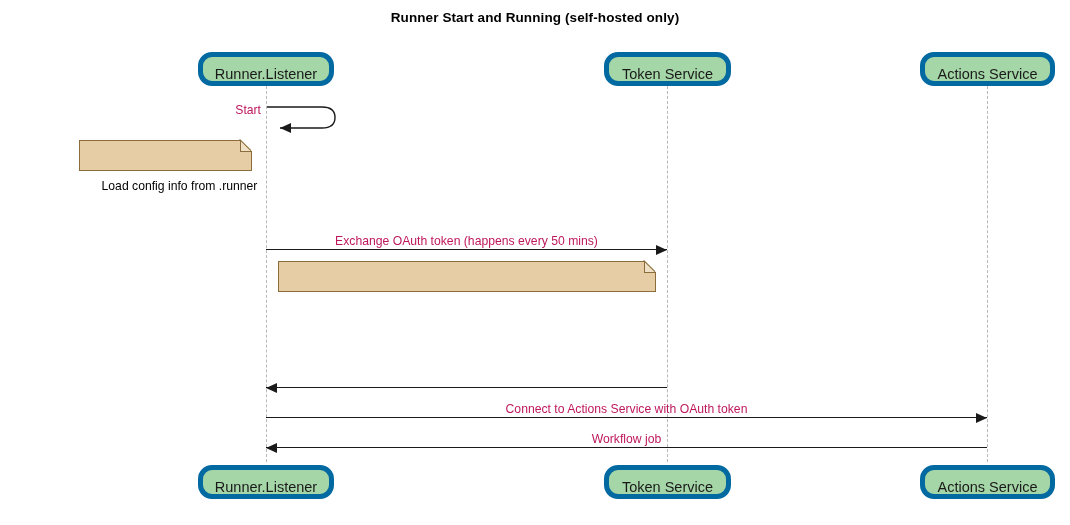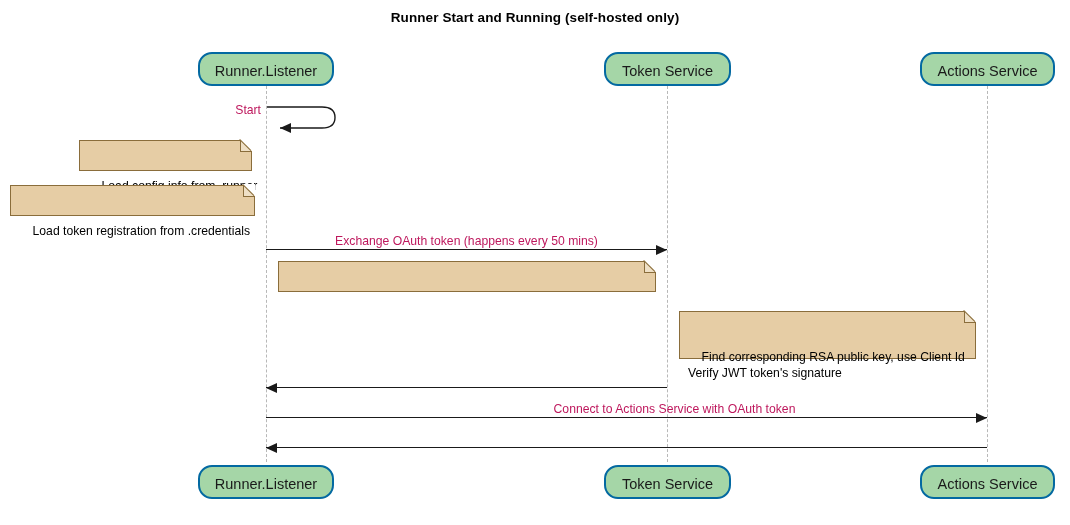--- a/index.html
+++ b/index.html
@@ -37,21 +37,21 @@
   .lifeline {
     position: absolute;
     width: 0;
     border-left: 1px dashed #b8b8b8;
   }
 
   
   .participant {
     position: absolute;
     background: #a5d6a7;
-    border: 2px solid #0369a1;
+    border: 5px solid #0369a1;
     border-radius: 14px;
     height: 34px;
     line-height: 34px;
     text-align: center;
     font-size: 14.5px;
     color: #1a1a1a;
     box-sizing: border-box;
     white-space: nowrap;
   }
 
@@ -174,42 +174,34 @@
       <path d="M 1 3 L 56 3 Q 69 3 69 13.5 Q 69 24 56 24 L 14 24" fill="none" stroke="#1a1a1a" stroke-width="1.4"></path>
       <path d="M 14 24 L 25 19 L 25 29 Z" fill="#1a1a1a"></path>
     </svg>
   </div>
 
   <div class="note" style="left:79px; top:140px; width:173px; height:31px;">
     <span class="fold"></span>
     <span>Load config info from .runner</span>
   </div>
 
-  <div class="note" style="left:10px; top:185px; width:245px; height:31px;">
-    <span class="fold"></span>
-    <span>Load token registration from .credentials</span>
-  </div>
 
   <div class="msg-label" style="left:266px; top:234px; width:401px;">Exchange OAuth token (happens every 50 mins)</div>
   <div class="msg-line" style="left:266px; top:249px; width:401px;"></div>
   <div class="arrow-head right" style="left:656px; top:244.5px;"></div>
 
   <div class="note" style="left:278px; top:261px; width:378px; height:31px;">
     <span class="fold"></span>
   </div>
 
-  <div class="note" style="left:679px; top:311px; width:297px; height:48px;">
-    <span class="fold"></span>
-    <span>Find corresponding RSA public key, use Client Id
-Verify JWT token's signature</span>
-  </div>
 
   <div class="msg-line" style="left:266px; top:387px; width:401px;"></div>
   <div class="arrow-head left" style="left:266px; top:382.5px;"></div>
 
-  <div class="msg-label" style="left:266px; top:402px; width:721px;margin-left:48px;">Connect to Actions Service with OAuth token</div>
+  <div class="msg-label" style="left:266px; top:402px; width:721px;">Connect to Actions Service with OAuth token</div>
   <div class="msg-line" style="left:266px; top:417px; width:721px;"></div>
   <div class="arrow-head right" style="left:976px; top:412.5px;"></div>
 
+  <div class="msg-label" style="left:266px; top:432px; width:721px;">Workflow job</div>
   <div class="msg-line" style="left:266px; top:447px; width:721px;"></div>
   <div class="arrow-head left" style="left:266px; top:442.5px;"></div>
 
 </div>
 
 </body></html>

